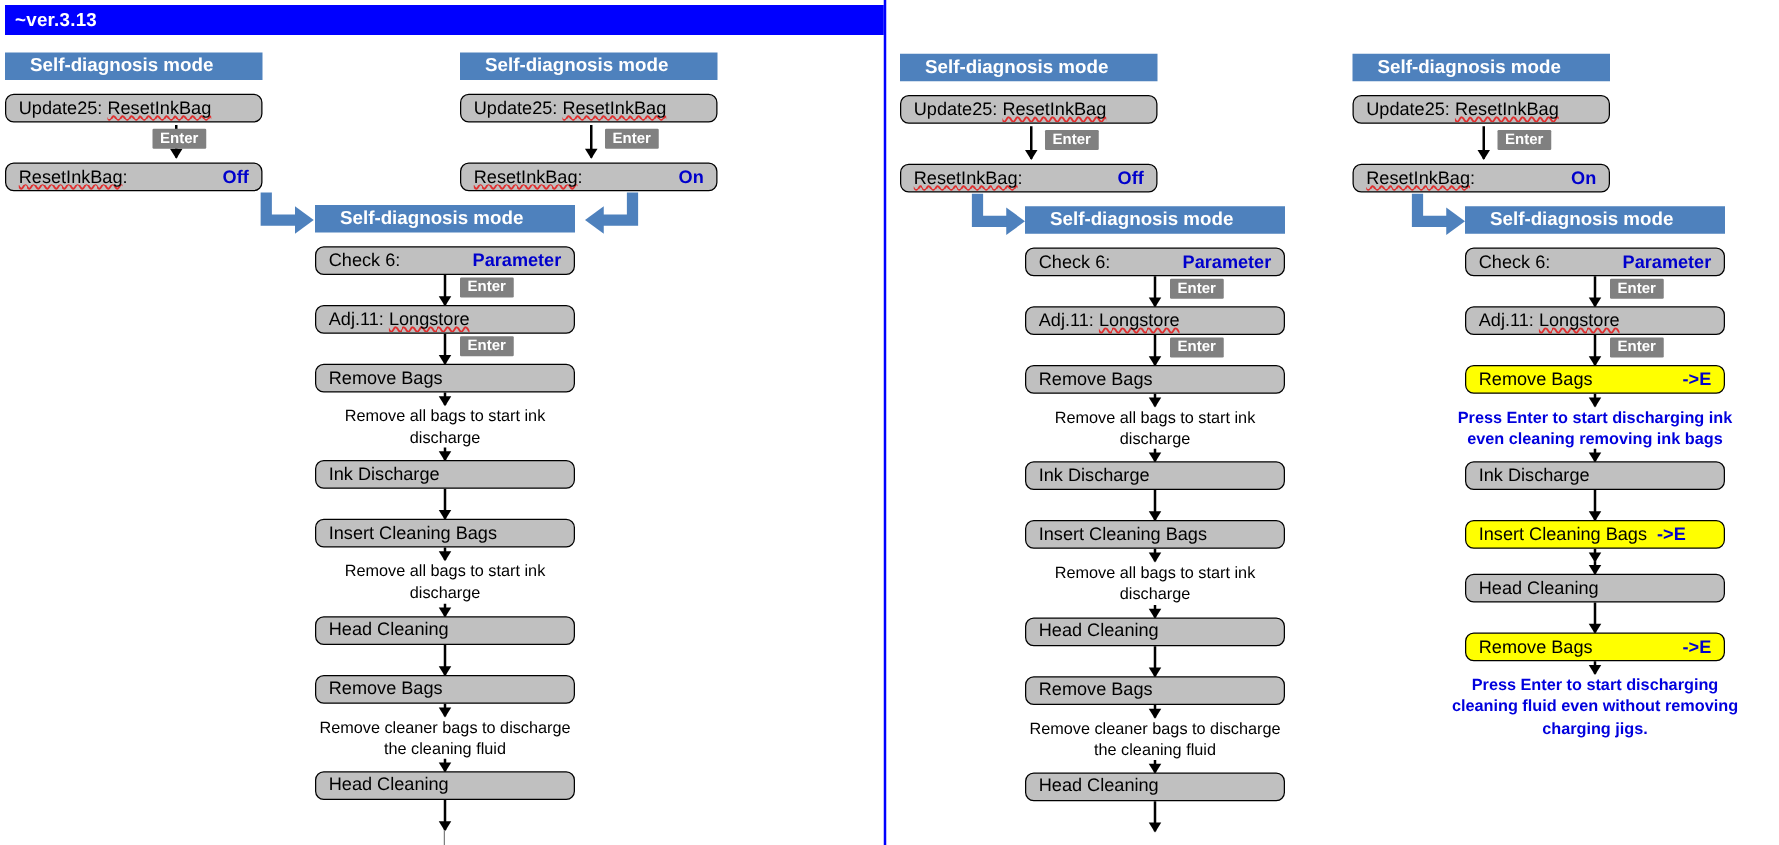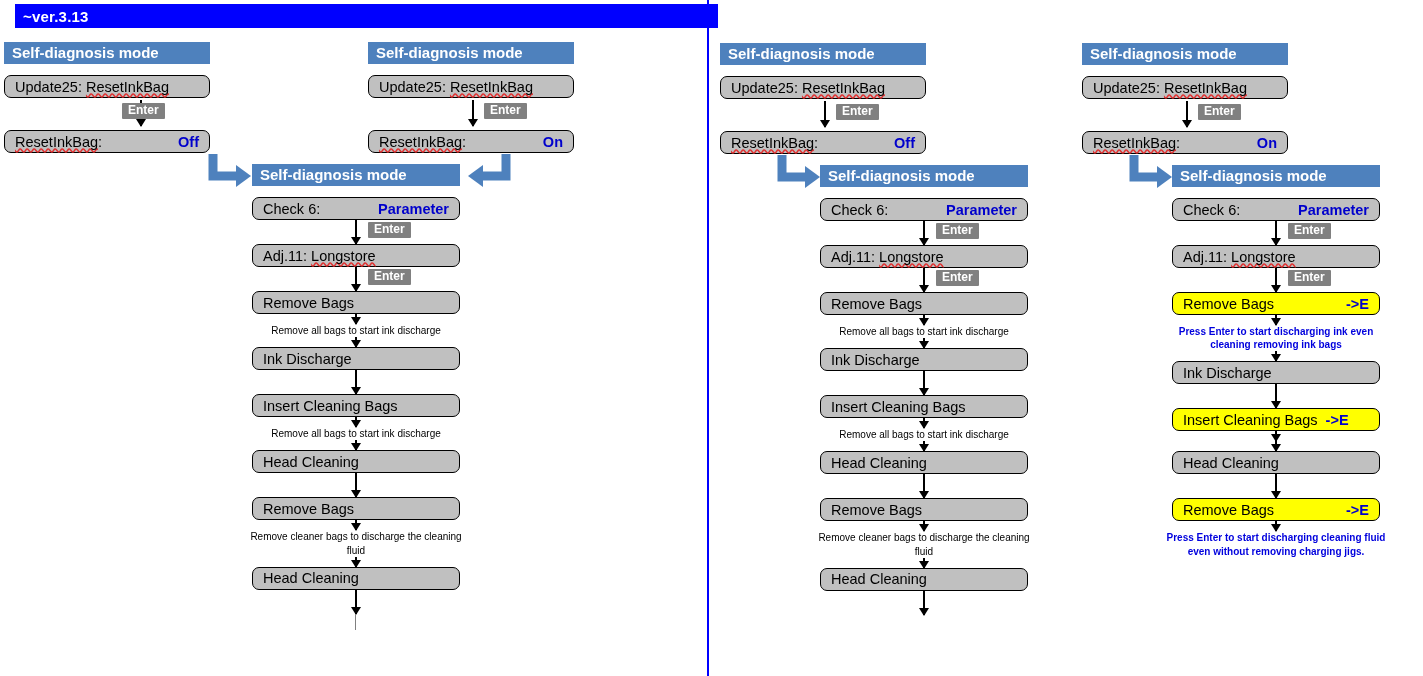--- a/index.html
+++ b/index.html
@@ -20,30 +20,30 @@
   }
 
   .version-bar{
     position:absolute;top:4px;height:24px;
     background:#0000ff;color:#ffffff;
     font-size:15px;font-weight:bold;
     display:flex;align-items:center;
     padding-left:8px;box-sizing:border-box;
     letter-spacing:0.2px;
   }
-  #panel-left .version-bar{left:15px;width:703px;}
+  #panel-left .version-bar{left:4px;width:703px;}
   #panel-right .version-bar{left:0;width:711px;}
 
   .col{position:absolute;}
 
   .mode-header{
     background:#4e81bd;color:#ffffff;
     font-size:15px;font-weight:bold;
     height:22px;line-height:22px;
-    padding-left:8px;box-sizing:border-box;
+    padding-left:20px;box-sizing:border-box;
     white-space:nowrap;
   }
 
   .node{
     background:#c0c0c0;
     border:1.5px solid #000000;
     border-radius:7px;
     height:23px;
     box-sizing:border-box;
     display:flex;align-items:center;
@@ -56,21 +56,21 @@
   .node .nlabel{flex:0 0 auto;}
   .node .nright{margin-left:auto;font-weight:bold;color:#0000cc;}
   .node .nmid{margin-left:auto;font-weight:bold;color:#0000cc;}
 
   .sq{
     text-decoration: underline wavy #e03030;
     text-decoration-skip-ink:none;
   }
 
   .caption{
-    font-size:10px;color:#000000;text-align:center;line-height:1.32;
+    font-size:13px;color:#000000;text-align:center;line-height:1.32;
   }
   .caption.blue{color:#0000dd;font-weight:bold;}
 
   .arrow{
     position:absolute;
     width:2px;background:#000000;
   }
   .arrow::after{
     content:"";position:absolute;left:-4px;bottom:-1px;
     border-left:5px solid transparent;

